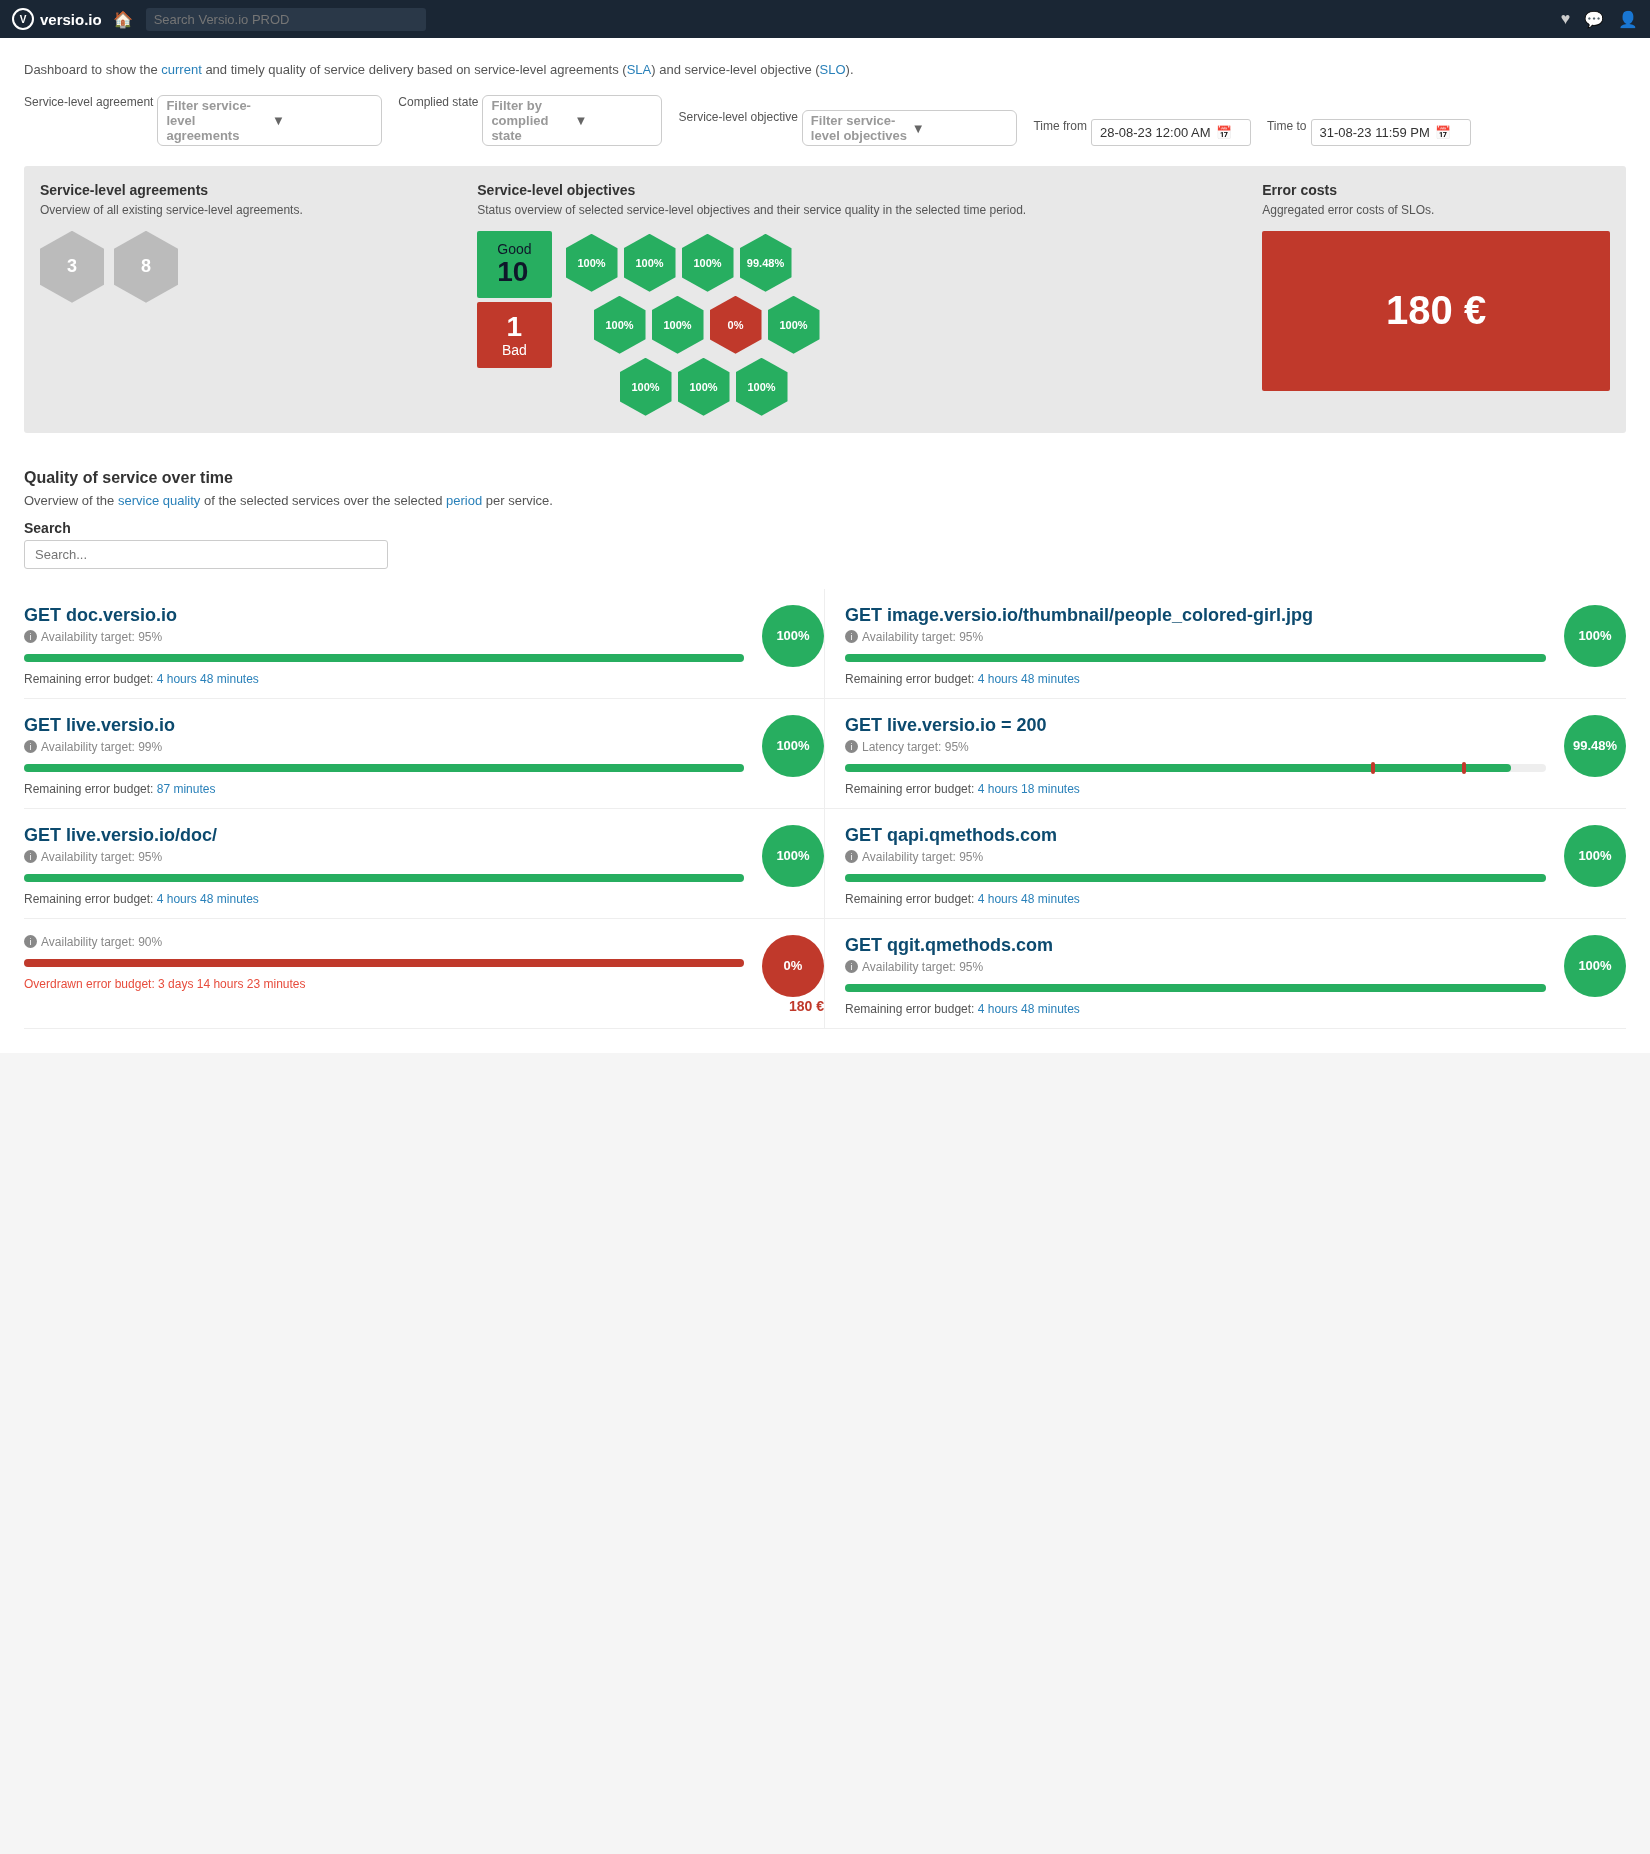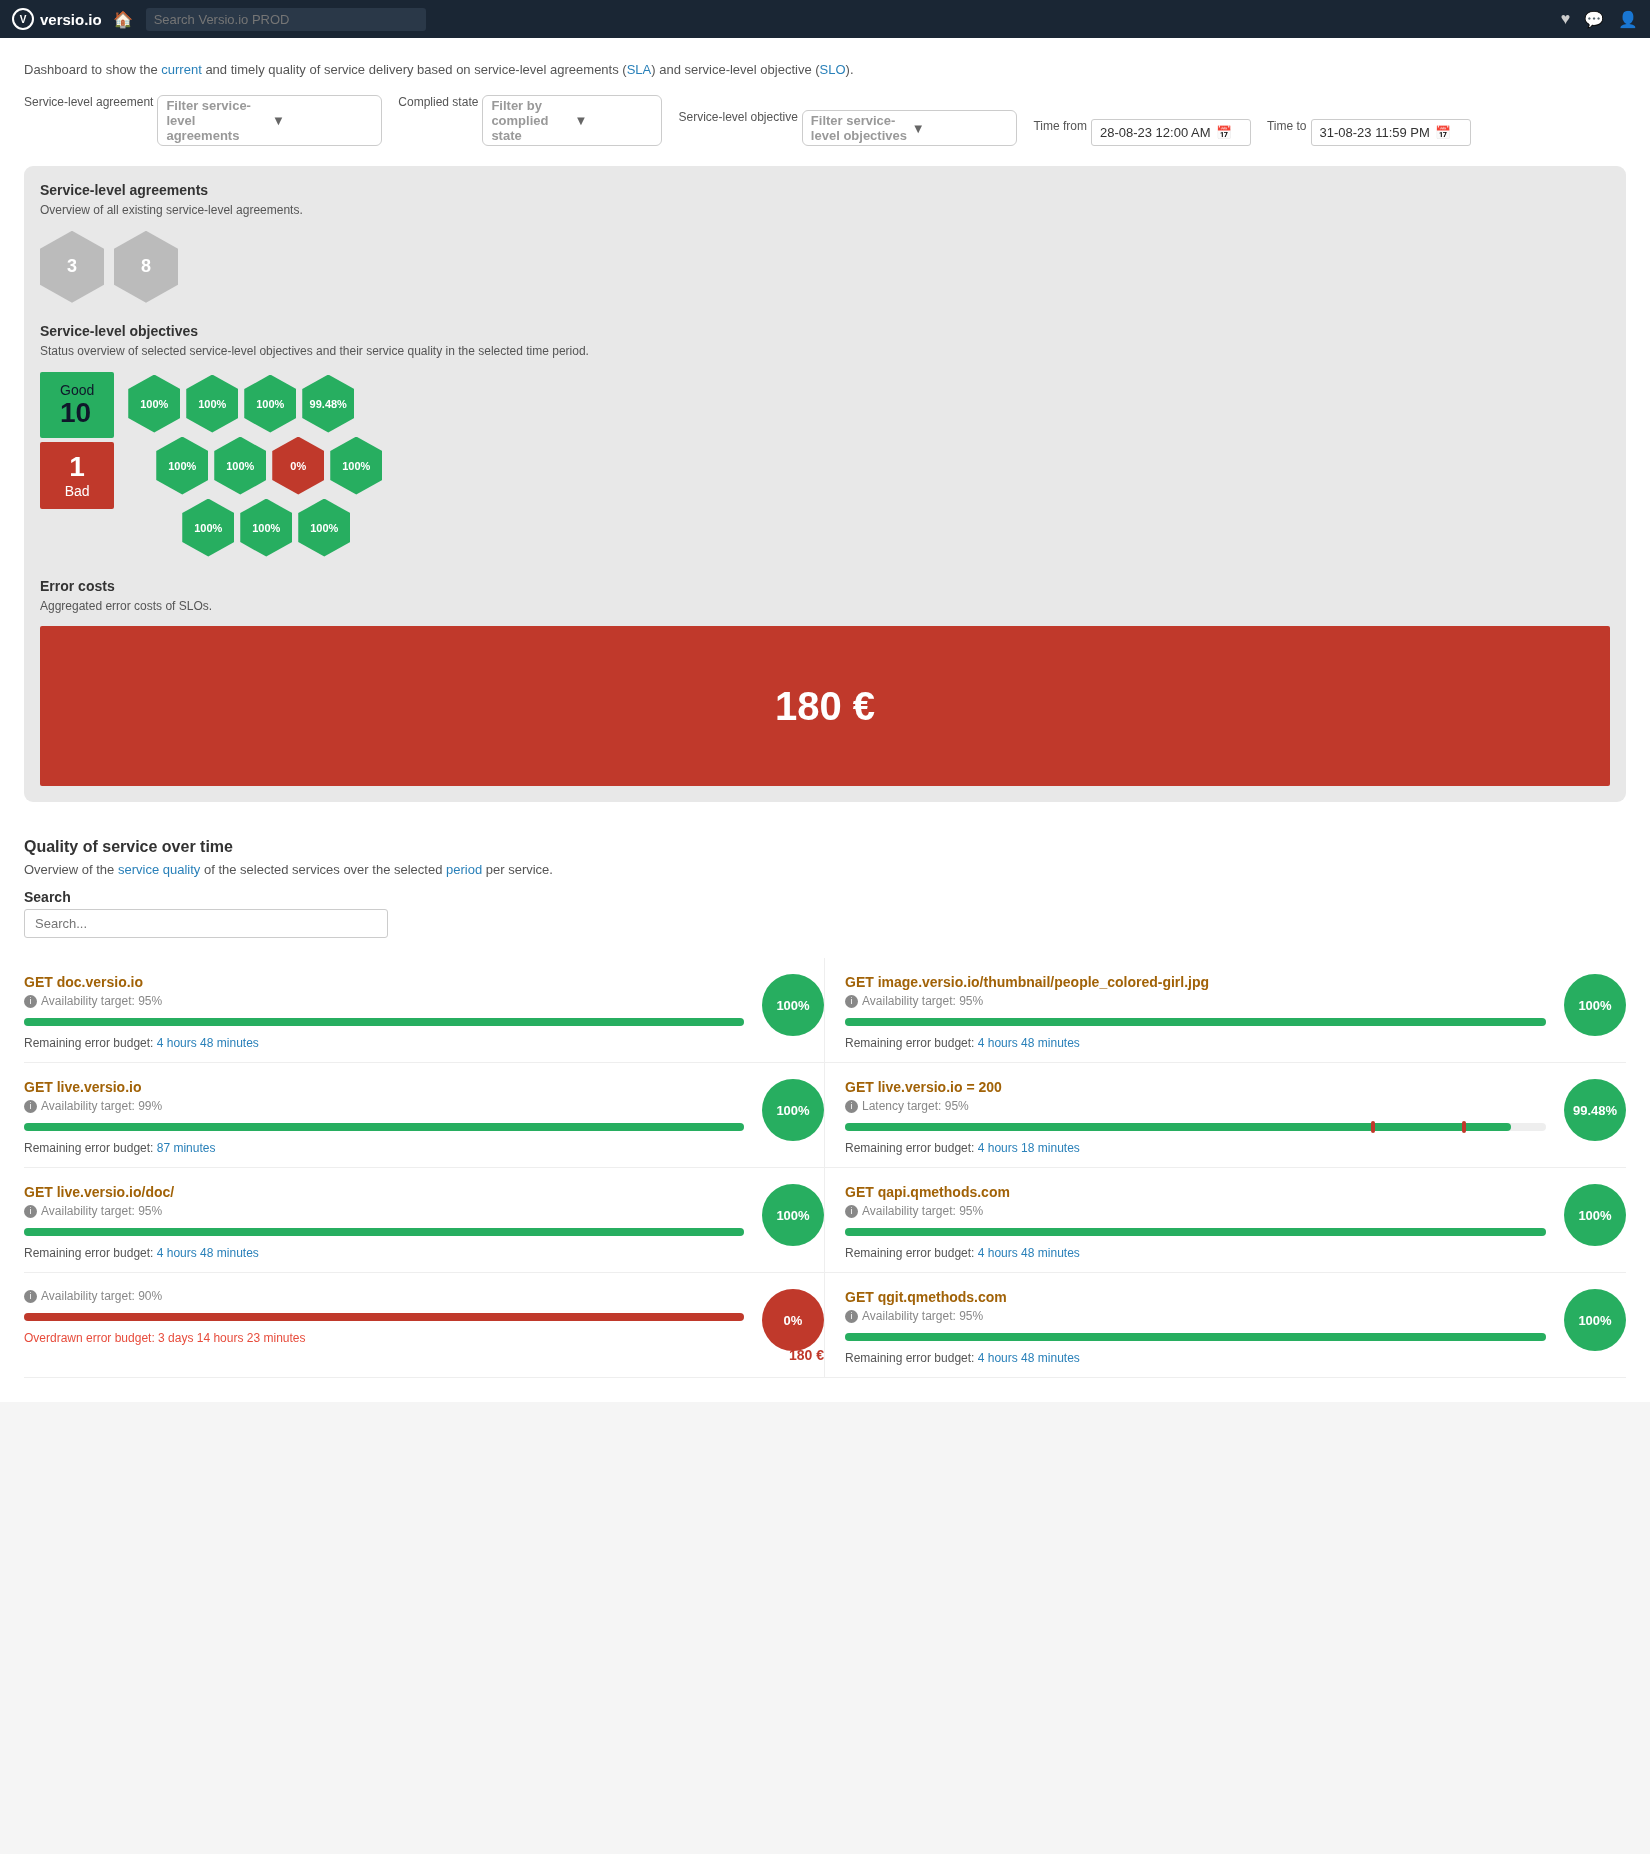--- a/index.html
+++ b/index.html
@@ -32,21 +32,21 @@
     .filters { display: flex; gap: 16px; align-items: flex-end; margin-bottom: 20px; flex-wrap: wrap; }
     .filter-group { display: flex; flex-direction: row; gap: 4px; }
     .filter-label { font-size: 12px; color: #555; }
     .filter-select { display: flex; align-items: center; border: 1px solid #ccc; background: #fff; padding: 2px 8px; border-radius: 6px; font-size: 13px; min-width: 140px; cursor: pointer; gap: 4px; font-weight: bold; }
     .filter-select span { flex: 1; color: #999; }
     .filter-select .arrow { color: #666; }
     .filter-date { display: flex; align-items: center; border: 1px solid #ccc; background: #fff; padding: 5px 8px; border-radius: 3px; font-size: 13px; min-width: 160px; cursor: pointer; gap: 6px; }
     .filter-date .cal-icon { color: #666; }
 
     
-    .summary-panel { background: #e8e8e8; border-radius: 9px; padding: 16px; display: flex; gap: 20px; margin-bottom: 30px; flex-direction: column; }
+    .summary-panel { background: #e8e8e8; border-radius: 3px; padding: 16px; display: flex; gap: 20px; margin-bottom: 30px; }
     .summary-section { flex: 1; }
     .summary-title { font-size: 14px; font-weight: bold; margin-bottom: 4px; }
     .summary-desc { font-size: 12px; color: #555; margin-bottom: 12px; line-height: 1.4; }
 
     
     .hex-container { display: flex; gap: 10px; justify-content: flex-start; margin-top: 8px; }
     .hex { width: 64px; height: 72px; clip-path: polygon(50% 0%, 100% 25%, 100% 75%, 50% 100%, 0% 75%, 0% 25%); background: #bbb; display: flex; align-items: center; justify-content: center; color: #fff; font-size: 18px; font-weight: bold; }
 
     
     .slo-blocks { display: flex; flex-direction: column; gap: 4px; }
@@ -66,21 +66,21 @@
     .section-desc a { color: #2980b9; text-decoration: none; }
 
     .search-label { font-size: 14px; font-weight: bold; margin-bottom: 4px; }
     .search-input { width: 364px; border: 1px solid #ccc; padding: 6px 10px; border-radius: 3px; font-size: 13px; color: #999; }
 
     
     .services-grid { display: grid; grid-template-columns: 1fr 1fr; gap: 0; margin-top: 20px; }
     .service-item { padding: 16px 16px 12px 0; border-bottom: 1px solid #eee; display: flex; flex-direction: column; gap: 4px; position: relative; padding-right: 80px; }
     .service-item:nth-child(odd) { padding-right: 80px; padding-left: 0; border-right: 1px solid #eee; }
     .service-item:nth-child(even) { padding-left: 20px; padding-right: 80px; }
-    .service-name { font-size: 14px; font-weight: bold; color: #a16207; }
+    .service-name { font-size: 18px; font-weight: bold; color: #0c4a6e; }
     .service-target { font-size: 12px; color: #888; display: flex; align-items: center; gap: 4px; }
     .service-target .info-icon { width: 13px; height: 13px; border-radius: 50%; background: #888; color: #fff; font-size: 9px; display: inline-flex; align-items: center; justify-content: center; }
     .progress-bar-wrap { height: 8px; background: #eee; border-radius: 4px; margin: 6px 0; overflow: visible; position: relative; }
     .progress-bar-fill { height: 100%; border-radius: 4px; }
     .progress-bar-fill.green { background: #27ae60; }
     .budget-text { font-size: 12px; color: #555; }
     .budget-text a { color: #2980b9; text-decoration: none; }
     .budget-text.overdrawn { color: #e74c3c; }
     .budget-text.overdrawn a { color: #e74c3c; }
     .service-badge { position: absolute; right: 0; top: 16px; width: 62px; height: 62px; border-radius: 50%; display: flex; align-items: center; justify-content: center; font-size: 13px; font-weight: bold; color: #fff; }

